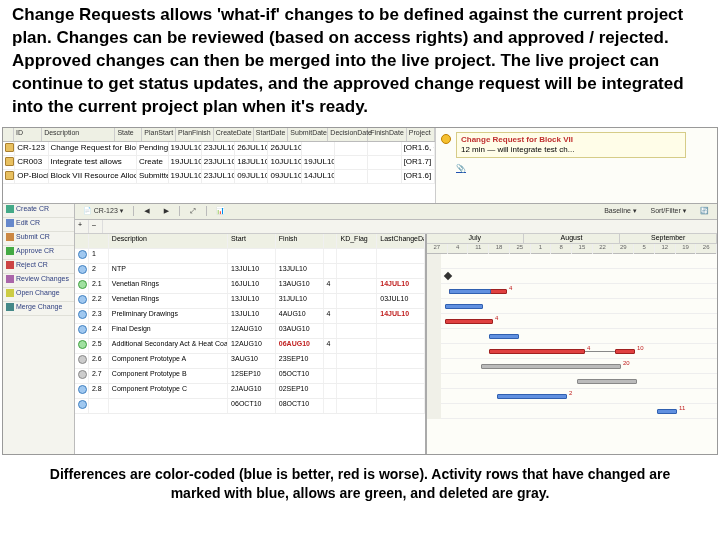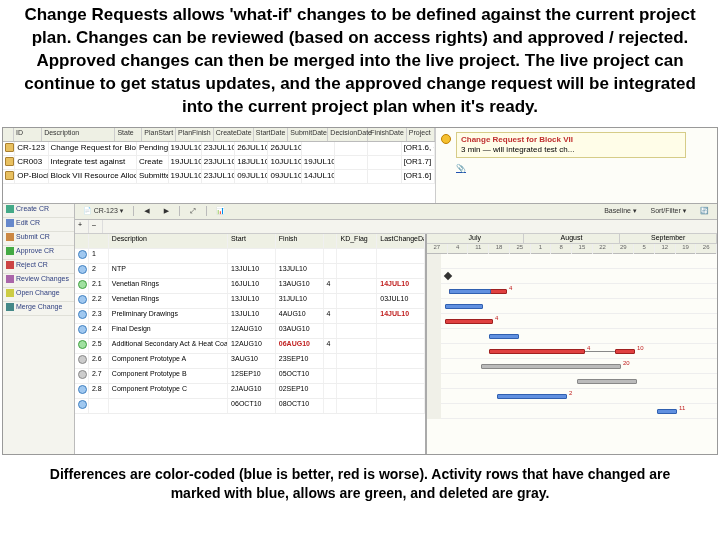--- a/index.html
+++ b/index.html
@@ -1,17 +1,17 @@
 <!DOCTYPE html>
 <html><head>
 <meta charset="utf-8">
 <style>
 * { margin:0; padding:0; box-sizing:border-box; font-family:Arial,sans-serif; }
 body { width:720px; height:540px; background:#fff; overflow:hidden; }
-.title { text-align:center; font-size:17px; font-weight:bold; padding:4px 12px 8px; line-height:1.35; }
+.title { text-align:left; font-size:17px; font-weight:bold; padding:4px 12px 8px; line-height:1.35; }
 .screenshot { height:328px; margin:0 2px; border:1px solid #999; background:#f8f8f8; position:relative; font-size:8px; }
 
 
 .topgrid { height:76px; display:flex; border-bottom:1px solid #aaa; }
 .topgrid-left { width:432px; background:#fff; }
 .topgrid-right { flex:1; background:#fdfdf8; position:relative; border-left:1px solid #ccc; }
 .hdr-row { display:flex; height:14px; background:#eef0e4; border-bottom:1px solid #bbb; }
 .hdr-row div { border-right:1px solid #ccc; padding:1px 2px; color:#333; font-size:7px; }
 .gr { display:flex; height:14px; border-bottom:1px solid #eee; }
 .gr div { border-right:1px solid #eee; padding:1px 2px; white-space:nowrap; overflow:hidden; }
@@ -104,21 +104,21 @@
             <div class="w-d">26JUL10</div>
   <div class="w-d">26JUL10</div>
             <div class="w-d"></div>
             <div class="w-d"></div>
   <div class="w-d"></div>
             <div class="w-d">[OR1.6, OR1.7]</div>
 </div>
 <div class="gr">
   <div class="w-ic"><span class="ico"></span></div>
   <div class="w-id">CR003</div>
-            <div class="w-desc">Integrate test against</div>
+            <div class="w-desc">Integrate test allows</div>
             <div class="w-state">Create</div>
   <div class="w-d">19JUL10</div>
             <div class="w-d">23JUL10</div>
             <div class="w-d">18JUL10</div>
   <div class="w-d">10JUL10</div>
             <div class="w-d">19JUL10</div>
             <div class="w-d"></div>
   <div class="w-d"></div>
             <div class="w-d">[OR1.7]</div>
 </div>
@@ -135,21 +135,21 @@
             <div class="w-d"></div>
   <div class="w-d"></div>
             <div class="w-d">[OR1.6]</div>
 </div>
         </div>
     </div>
     <div class="topgrid-right">
       <div class="warn"></div>
       <div class="bubble">
         <b>Change Request for Block VII</b><br>
-        <span>3 min</span> — <span>will integrated test ch...</span>
+        <span>12 min</span> — <span>will integrate test ch...</span>
       </div>
       <span class="cliplink">📎</span>
     </div>
   </div>
 
   <div class="side" id="sidebar">
 <div><span class="ic ic-new"></span>Create CR</div>
 <div><span class="ic ic-edit"></span>Edit CR</div>
 <div><span class="ic ic-sub"></span>Submit CR</div>
 <div><span class="ic ic-app"></span>Approve CR</div>

